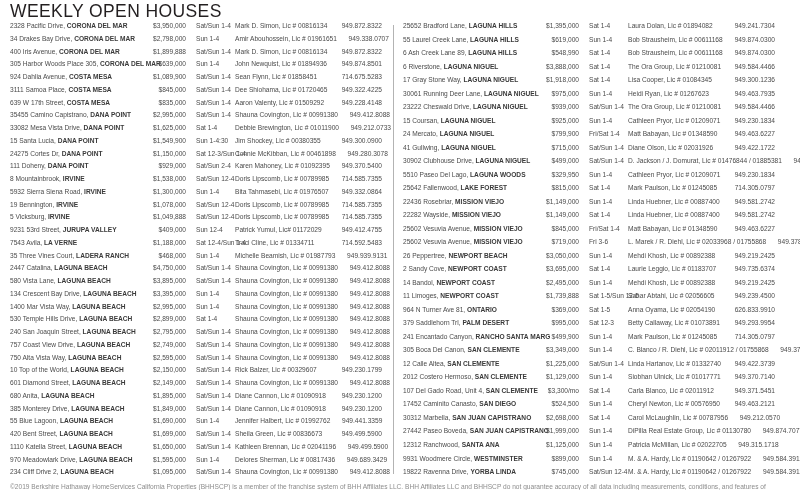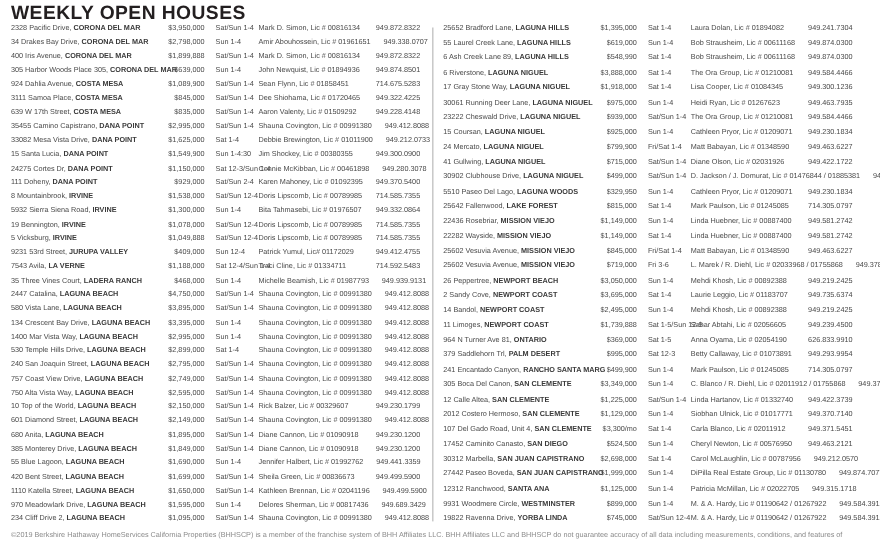--- a/index.html
+++ b/index.html
@@ -1,19 +1,19 @@
 <!DOCTYPE html>
 <html><head>
 <meta charset="utf-8">
 <style>
   * { margin:0; padding:0; box-sizing:border-box; }
   html,body { width:800px; height:496px; background:#ffffff; overflow:hidden;
               font-family:"Liberation Sans", sans-serif; }
   .page { position:relative; width:800px; height:496px; background:#fff; }
-  .title { position:absolute; left:10px; top:1px; font-size:17.5px; font-weight:bold;
+  .title { position:absolute; left:10px; top:1px; font-size:17.5px; font-weight:normal;
            letter-spacing:.4px; color:#231f20; }
   .columns { position:absolute; left:10px; top:23px; width:780px; height:453px;
              display:flex; }
   .col { width:372px; display:flex; flex-direction:column; justify-content:space-between; }
   .col-left { margin-right:11px; }
   .divider { width:1px; background:#b3b3b3; margin:2px 0; }
   .col-right { margin-left:9px; }
   .row { display:grid; grid-template-columns:136px 40px 47px 1fr 52px;
          align-items:baseline; font-size:6.6px; color:#4a4a4a; line-height:1; }
   .addr { white-space:nowrap; overflow:visible; }

